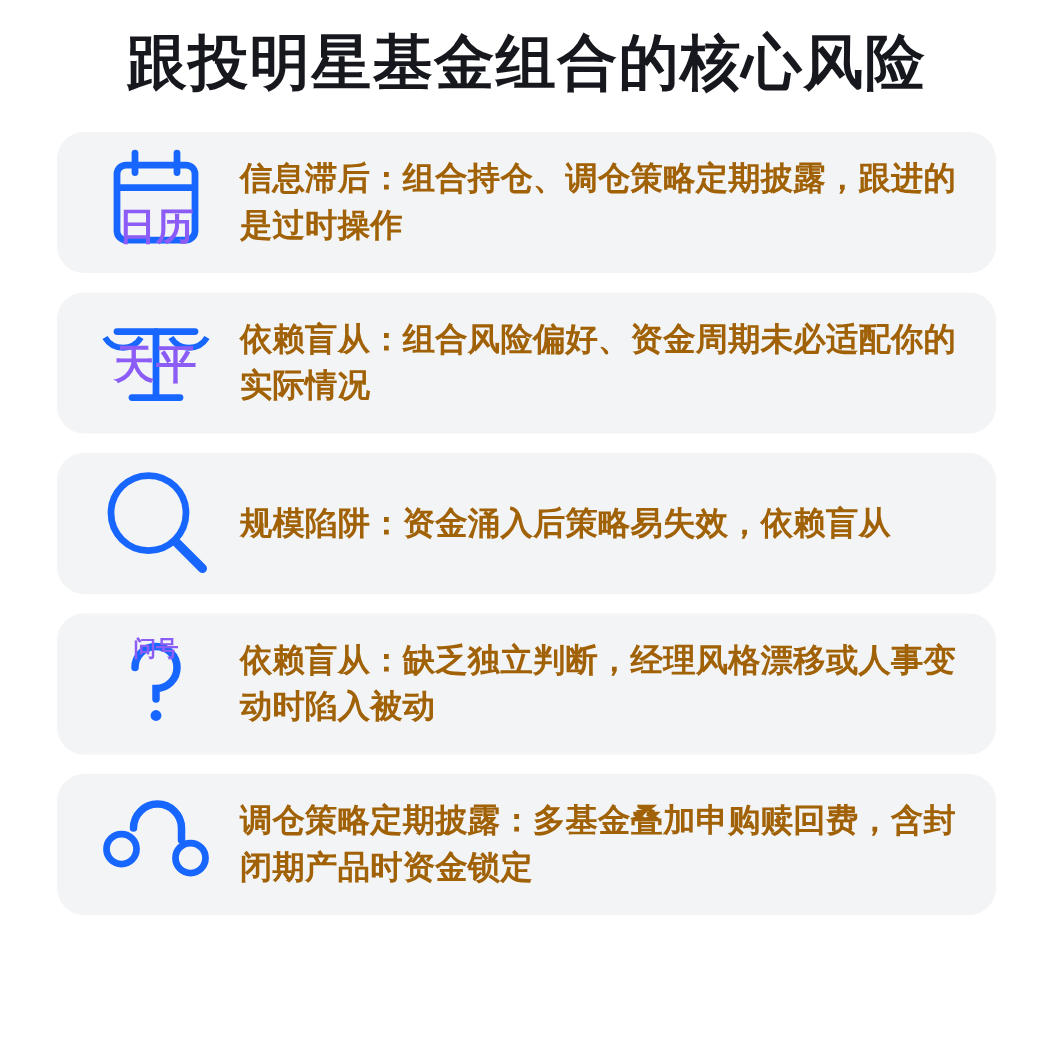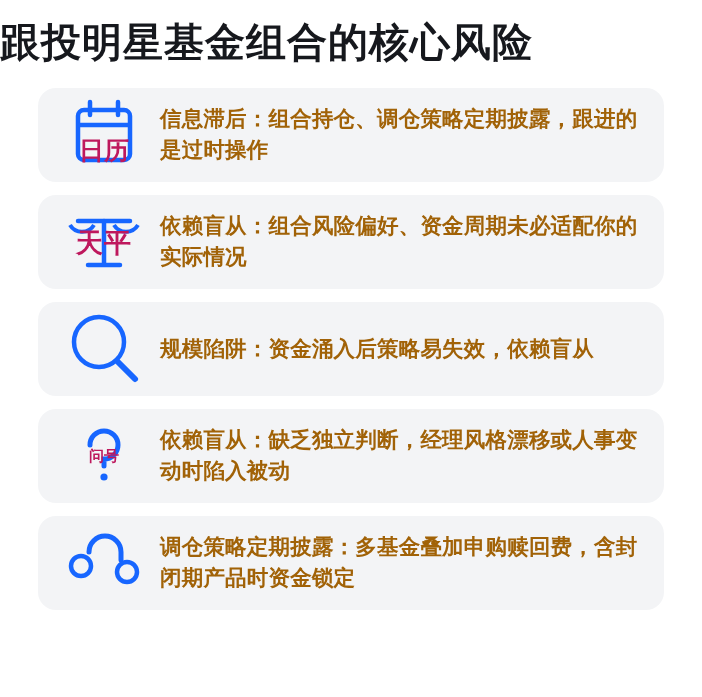--- a/index.html
+++ b/index.html
@@ -12,21 +12,21 @@
     overflow: hidden;
   }
   .page {
     position: relative;
     width: 702px;
     height: 697px;
     background: #ffffff;
     padding: 0;
   }
   .title {
-    text-align: left;
+    text-align: center;
     font-size: 40px;
     font-weight: bold;
     color: #16181d;
     letter-spacing: 1px;
     padding: 18px 0 6px 0;
     line-height: 1.2;
     white-space: nowrap;
   }
   .list {
     padding: 16px 38px 0 38px;
@@ -51,36 +51,36 @@
     align-items: center;
     justify-content: center;
   }
   .icon-box svg { display: block; }
   .icon-text {
     position: absolute;
     left: 0;
     right: 0;
     text-align: center;
     font-weight: bold;
-    color: #be185d;
+    color: #8b5cf6;
     font-family: "Liberation Sans", sans-serif;
   }
   .card-text {
     font-size: 21.5px;
     color: #a16207;
     line-height: 1.42;
     font-weight: bold;
     padding-left: 4px;
     letter-spacing: 0.2px;
   }
   
   .lbl-cal { font-size: 25px; top: 36px; }
   .lbl-bal { font-size: 27px; top: 20px; letter-spacing: 1px; }
   .lbl-mag { font-size: 27px; top: 16px; }
-  .lbl-que { font-size: 15px; top: 28px; }
+  .lbl-que { font-size: 15px; top: 4px; }
   .lbl-lock { font-size: 27px; top: 32px; }
 </style>
 </head>
 <body>
 
 <div class="page">
 
   <div class="title">跟投明星基金组合的核心风险</div>
 
   <div class="list">

